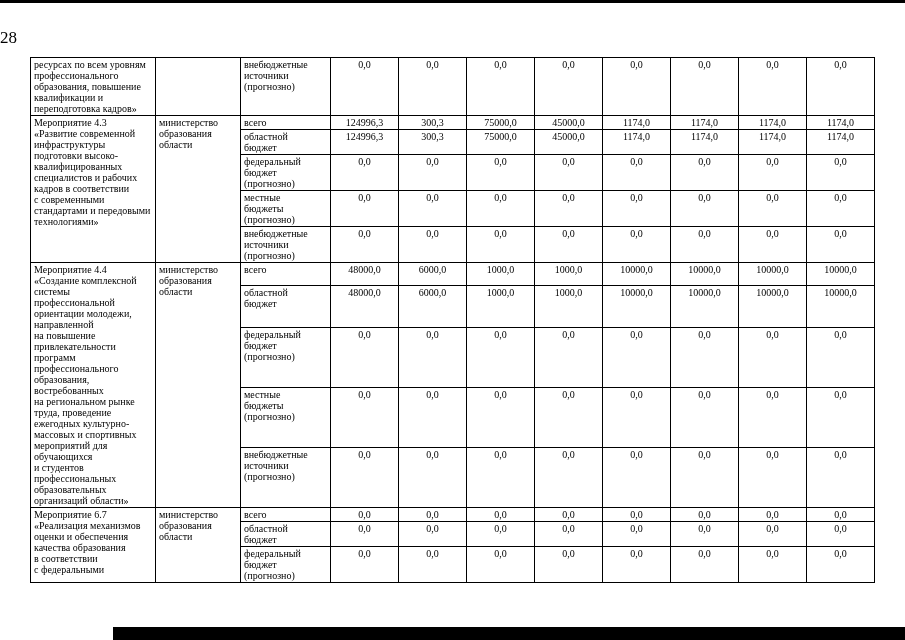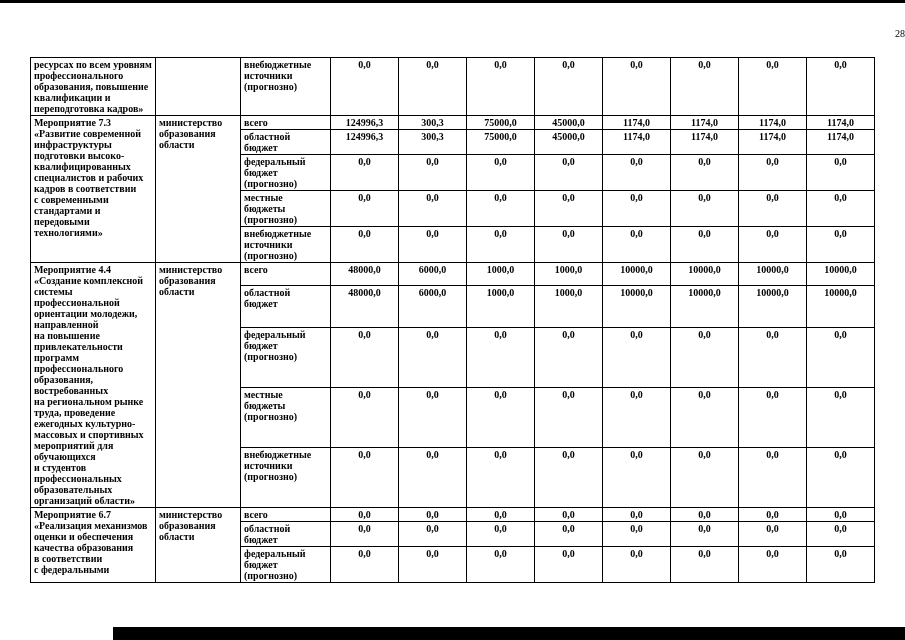--- a/index.html
+++ b/index.html
@@ -14,27 +14,27 @@
   .scan-top {
     position: absolute; top: 0; left: 0;
     width: 905px; height: 3px; background: #000;
   }
   .scan-bottom {
     position: absolute; top: 627px; left: 113px;
     width: 792px; height: 13px; background: #000;
   }
   .page-number {
     position: absolute; top: 28px; left: 0; width: 905px;
-    text-align: right; font-size: 10px;
+    text-align: left; font-size: 17px;
   }
   table.budget {
     position: absolute; left: 30px; top: 57px;
     border-collapse: collapse; table-layout: fixed;
     width: 845px;
-    font-weight: bold;
+    font-weight: normal;
   }
   table.budget td {
     border: 1px solid #000;
     vertical-align: top;
     padding: 1px 3px;
     font-size: 10px;
     line-height: 11px;
     white-space: pre-line;
     overflow: hidden;
   }
@@ -75,21 +75,21 @@
         <td class="num">0,0</td>
         <td class="num">0,0</td>
         <td class="num">0,0</td>
         <td class="num">0,0</td>
         <td class="num">0,0</td>
         <td class="num">0,0</td>
         <td class="num">0,0</td>
         <td class="num">0,0</td>
       </tr>
       <tr>
-        <td class="name-cell" rowspan="5">Мероприятие 7.3
+        <td class="name-cell" rowspan="5">Мероприятие 4.3
 «Развитие современной
 инфраструктуры
 подготовки высоко-
 квалифицированных
 специалистов и рабочих
 кадров в соответствии
 с современными
 стандартами и передовыми
 технологиями»</td>
         <td class="ministry-cell" rowspan="5">министерство

